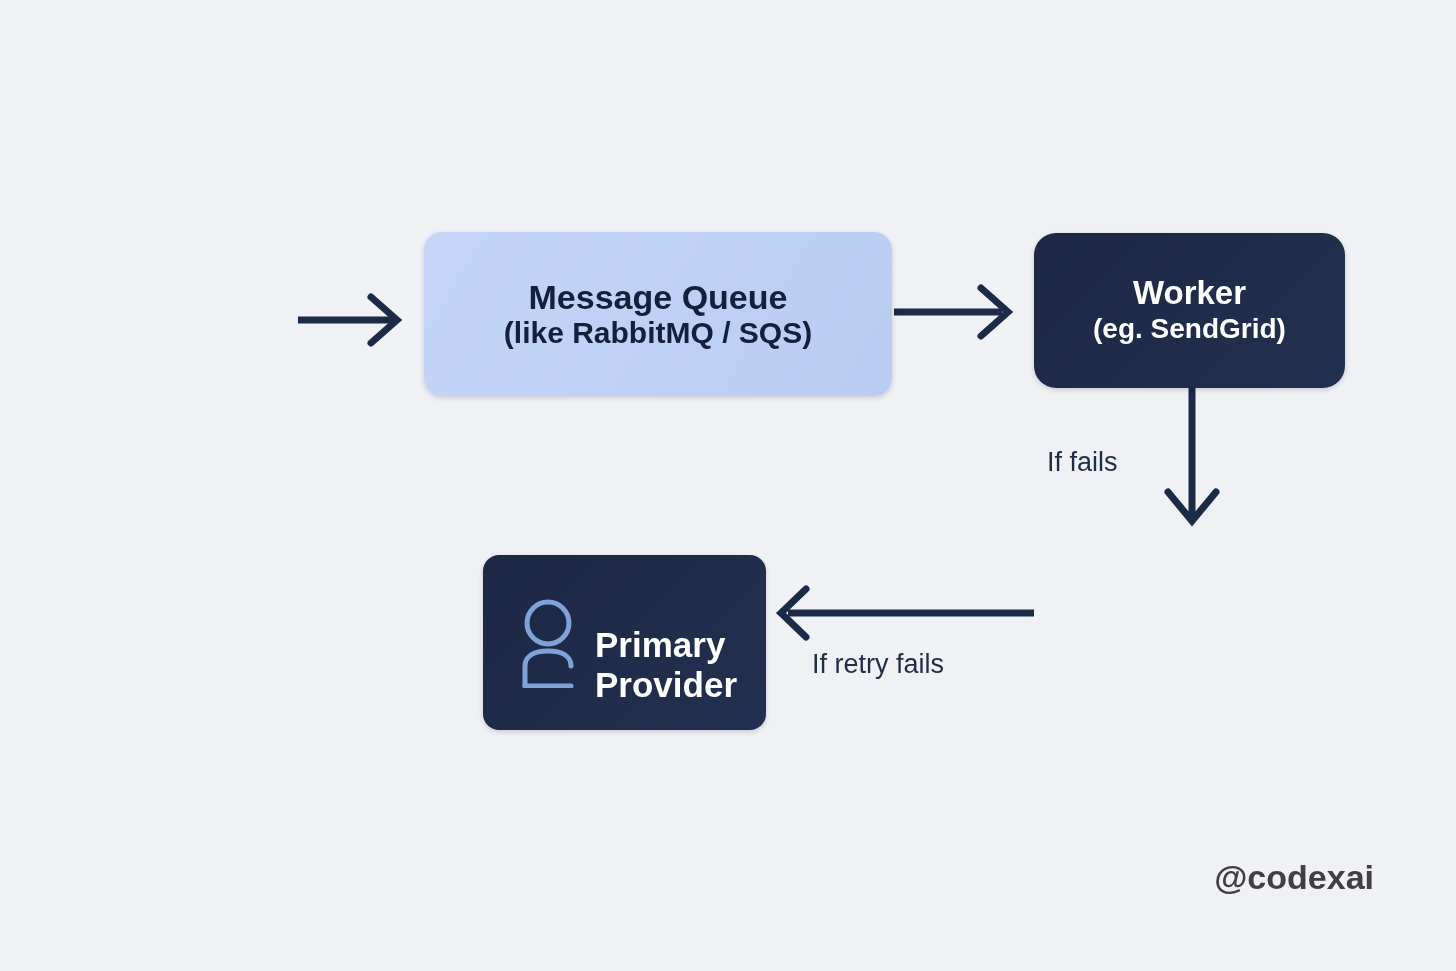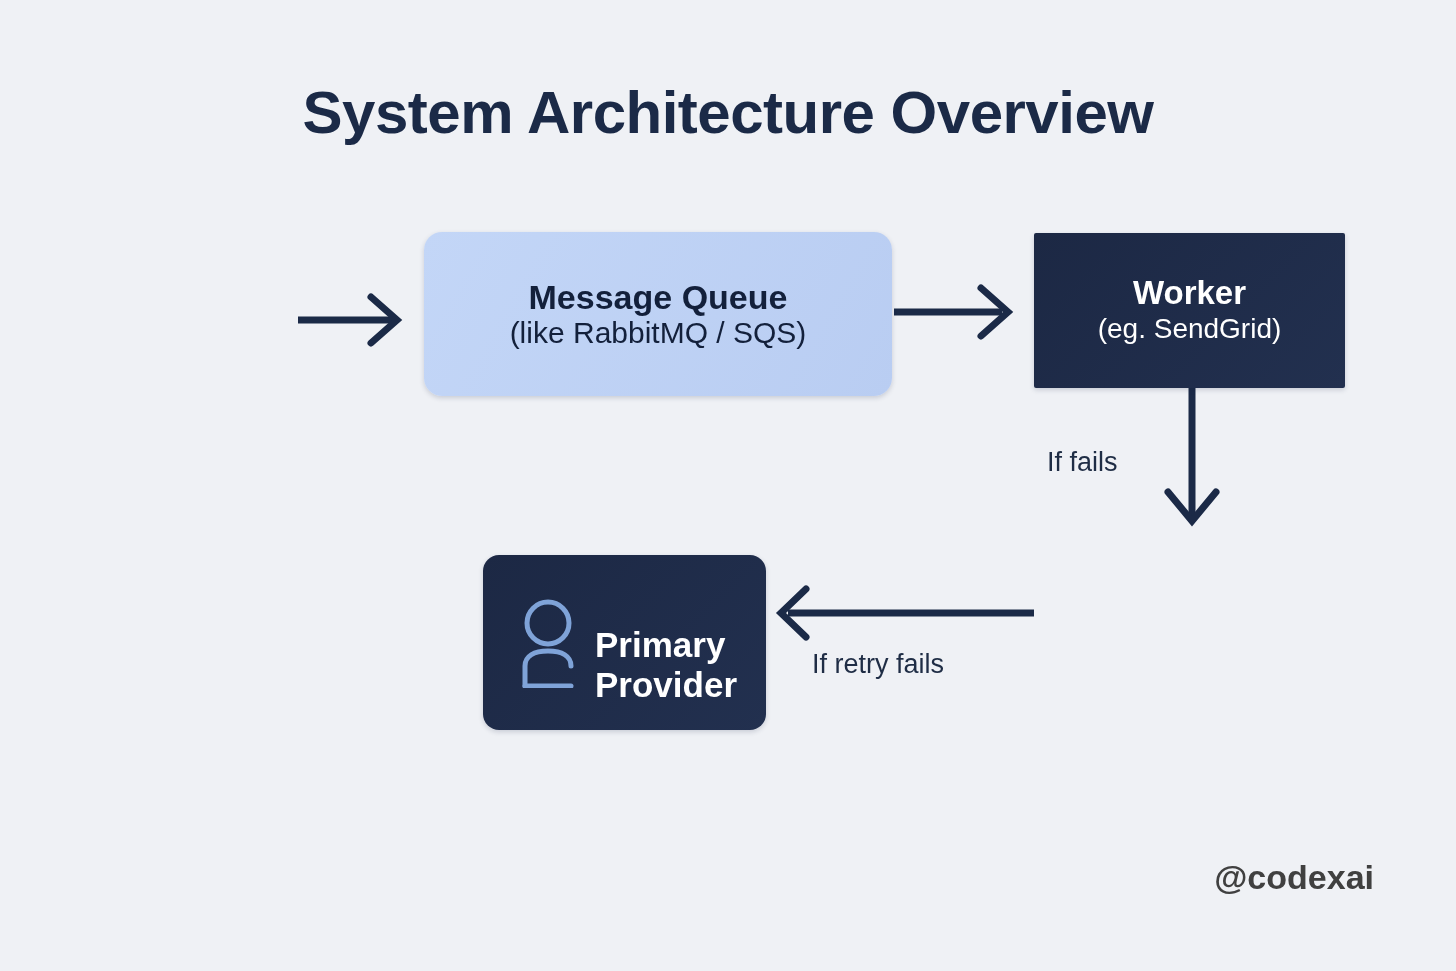--- a/index.html
+++ b/index.html
@@ -39,21 +39,21 @@
     justify-content: center;
     border-radius: 16px;
     box-shadow: 0 2px 5px rgba(30,40,70,0.18);
   }
   .node .t1 {
     font-weight: bold;
     line-height: 1.12;
     white-space: nowrap;
   }
   .node .t2 {
-    font-weight: normal;
+    font-weight: bold;
     line-height: 1.15;
     white-space: nowrap;
   }
   
   #node-app {
     left: 103px;
     top: 263px;
     width: 193px;
     height: 107px;
     background: linear-gradient(135deg, #1c2844 0%, #1e2c4c 100%);
@@ -75,21 +75,21 @@
   #node-queue .t2 { font-size: 30px; }
 
   
   #node-worker {
     left: 1034px;
     top: 233px;
     width: 311px;
     height: 155px;
     background: linear-gradient(135deg, #1c2844 0%, #22304f 100%);
     color: #ffffff;
-    border-radius: 2px;
+    border-radius: 22px;
   }
   #node-worker .t1 { font-size: 33px; margin-bottom: 1px; }
   #node-worker .t2 { font-size: 28px; }
 
   
   #node-retry {
     left: 1034px;
     top: 540px;
     width: 311px;
     height: 115px;
@@ -154,21 +154,20 @@
     font-size: 34px;
     font-weight: bold;
     color: #404040;
   }
 </style>
 </head>
 <body>
 
 <div id="canvas">
 
-  <div class="title">System Architecture Overview</div>
 
   <svg class="edges" viewBox="0 0 1456 971">
 
     <g>
       <line x1="298" y1="320" x2="392" y2="320" stroke="#1b2a47" stroke-width="7" stroke-linecap="butt"></line>
       <polyline points="371,297 397,320 371,343" fill="none" stroke="#1b2a47" stroke-width="7" stroke-linecap="round" stroke-linejoin="miter"></polyline>
     </g>
 
     <g>
       <line x1="894" y1="312" x2="1002" y2="312" stroke="#1b2a47" stroke-width="7" stroke-linecap="butt"></line>

